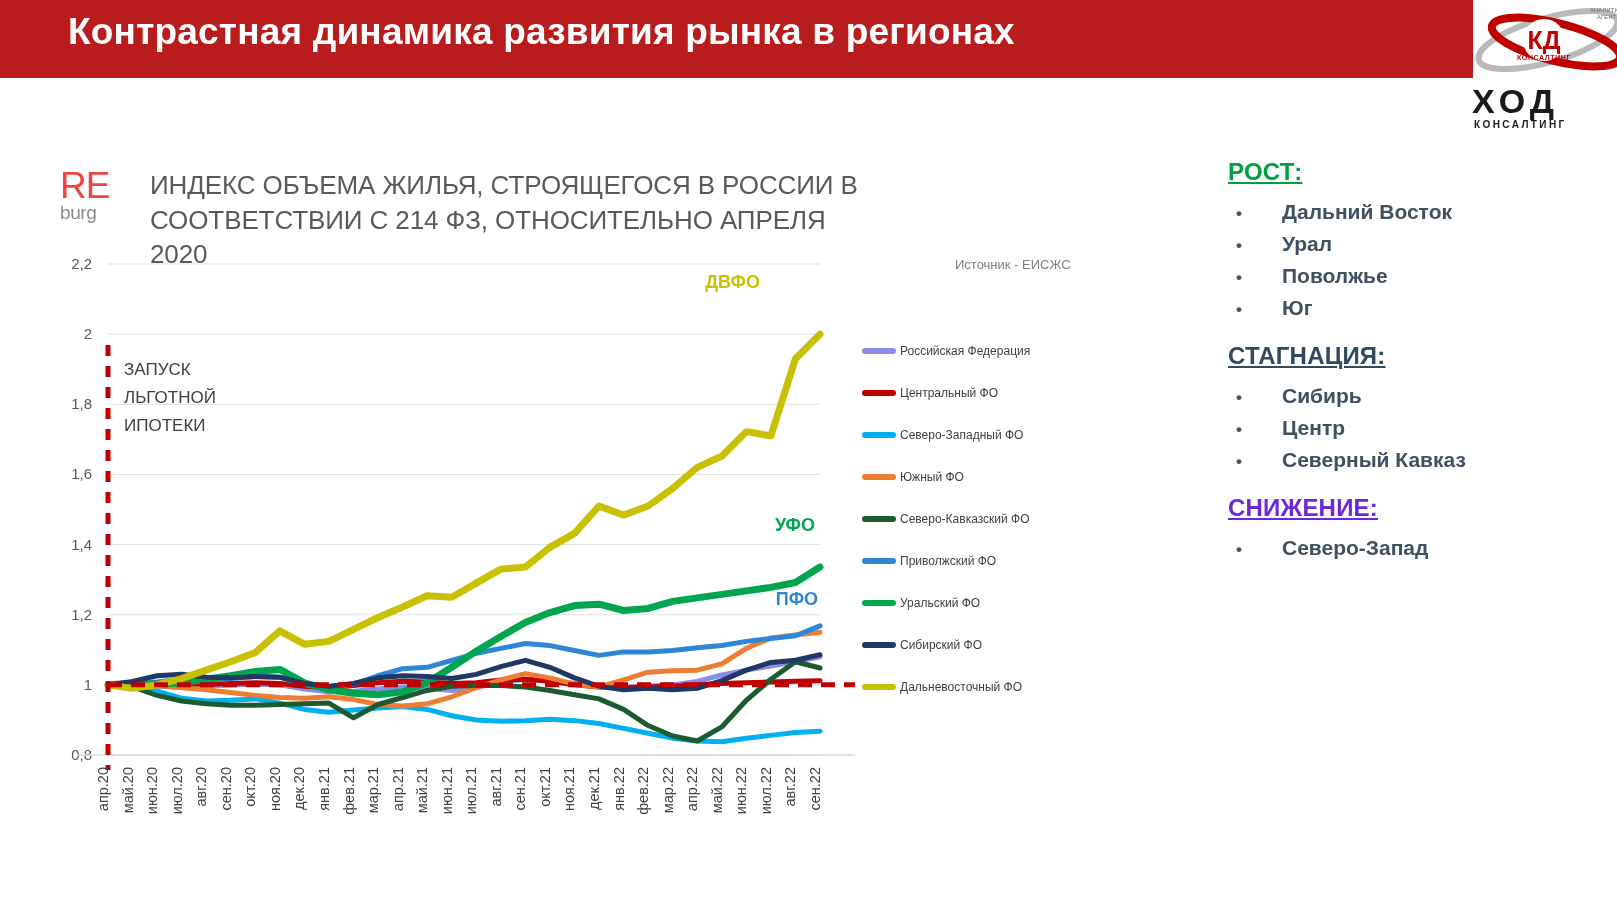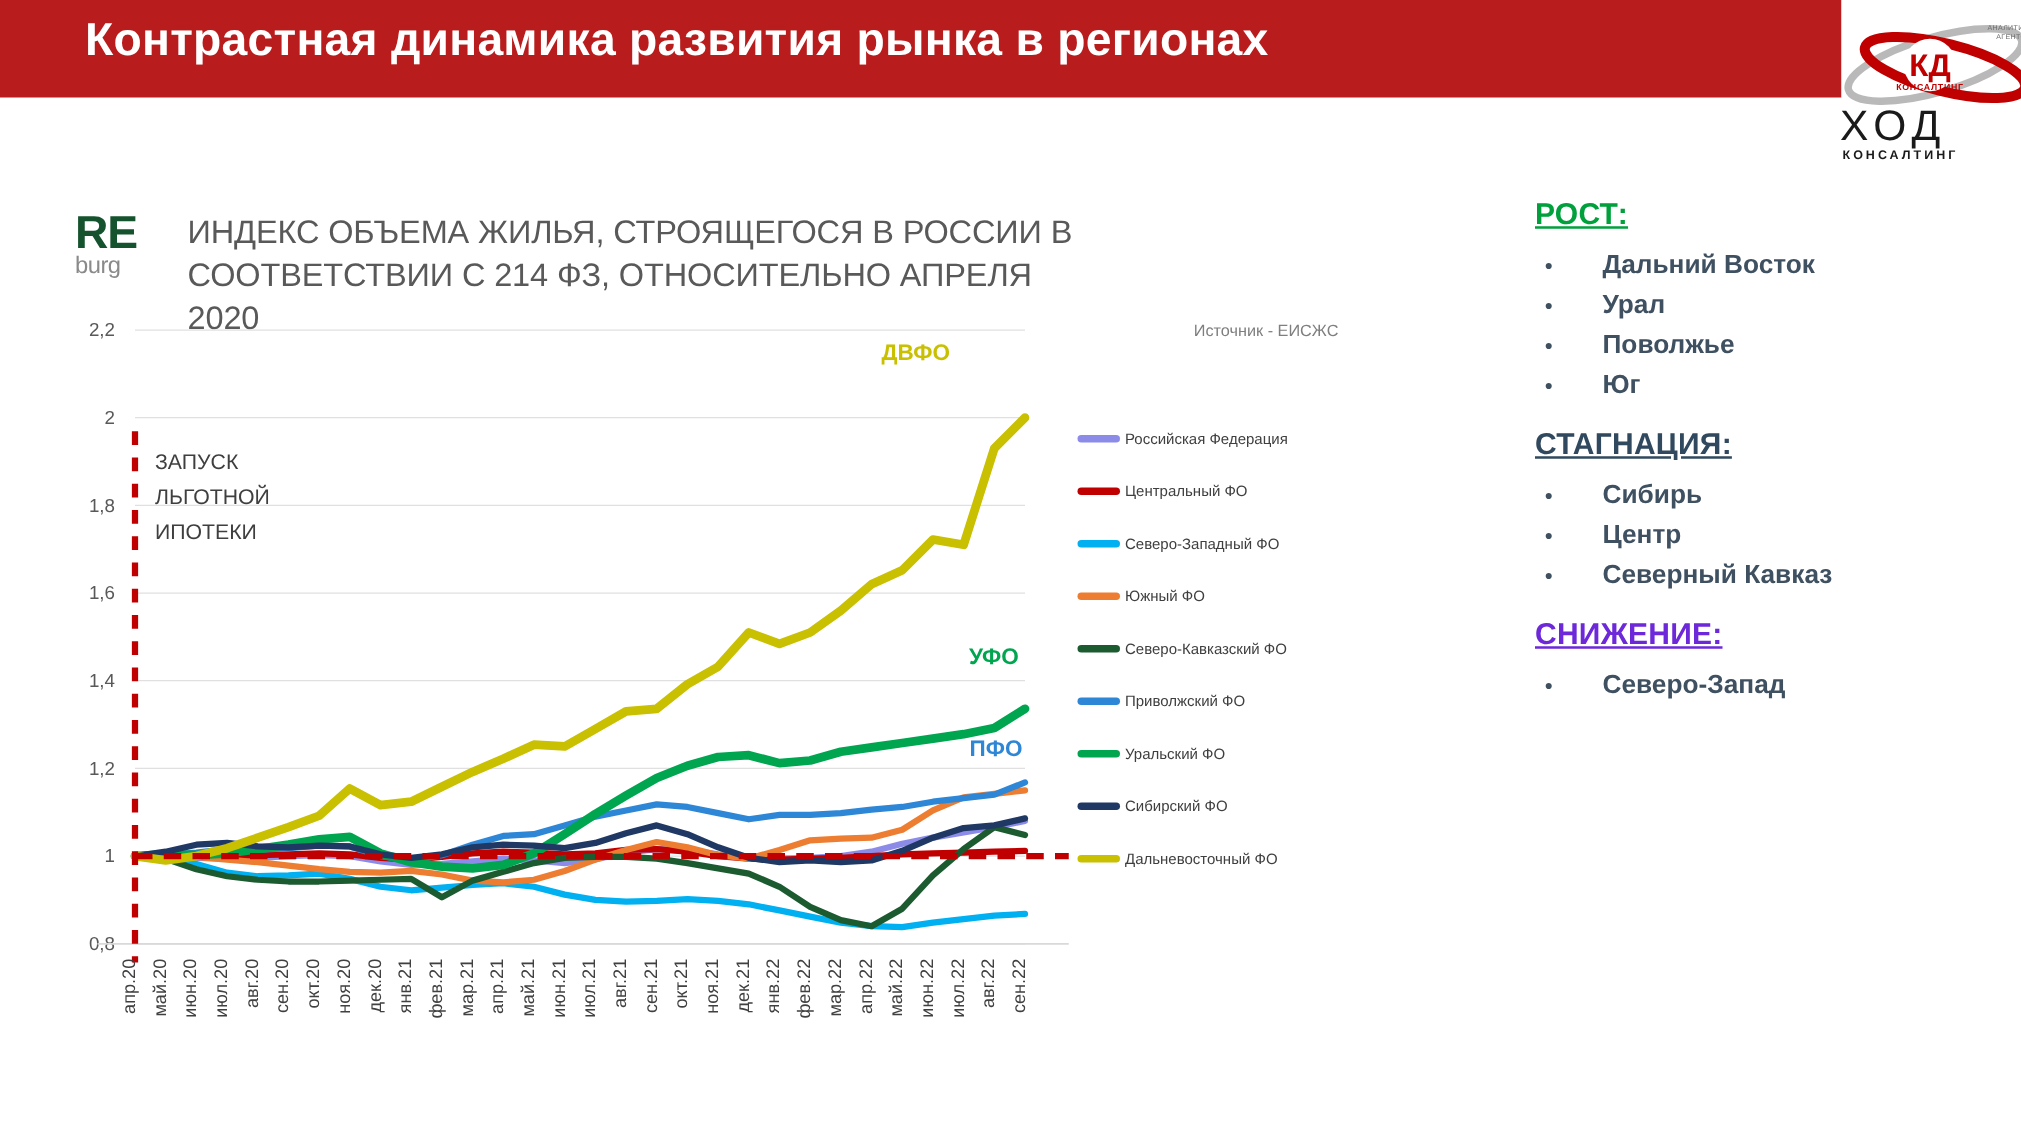--- a/index.html
+++ b/index.html
@@ -18,36 +18,36 @@
     background:#b91c1c;
   }
   .banner-title{
     position:absolute;left:68px;top:11px;
     font-size:37px;font-weight:bold;color:#ffffff;
     letter-spacing:0.2px;white-space:nowrap;
     font-family:"Liberation Sans","DejaVu Sans",sans-serif;
   }
 
   
-  .logo-kd{position:absolute;left:1470px;top:12px;width:147px;height:80px;overflow:hidden;}
+  .logo-kd{position:absolute;left:1470px;top:0px;width:147px;height:80px;overflow:hidden;}
   .logo-hod{position:absolute;left:1470px;top:84px;width:147px;height:54px;overflow:hidden;}
   .hod-word{
-    font-size:34px;letter-spacing:5px;color:#1a1a1a;font-weight:400;
+    font-size:34px;letter-spacing:5px;color:#1a1a1a;font-weight:700;
     position:absolute;left:2px;top:-2px;white-space:nowrap;
     font-family:"Liberation Sans","DejaVu Sans",sans-serif;
   }
   .hod-sub{
     position:absolute;left:4px;top:35px;font-size:10px;font-weight:bold;
     letter-spacing:2.4px;color:#1a1a1a;white-space:nowrap;
   }
 
   
   .reburg{position:absolute;left:60px;top:168px;width:82px;}
   .reburg .re{
-    font-size:37px;font-weight:bold;color:#14532d;line-height:0.95;
+    font-size:37px;font-weight:normal;color:#ef4444;line-height:0.95;
     letter-spacing:-1px;display:block;
   }
   .reburg .burg{
     font-size:19px;color:#8a8a8a;line-height:1;display:block;letter-spacing:-0.4px;
   }
 
   
   .chart-title{
     position:absolute;left:150px;top:168px;width:720px;
     font-size:26px;color:#595959;line-height:1.33;

